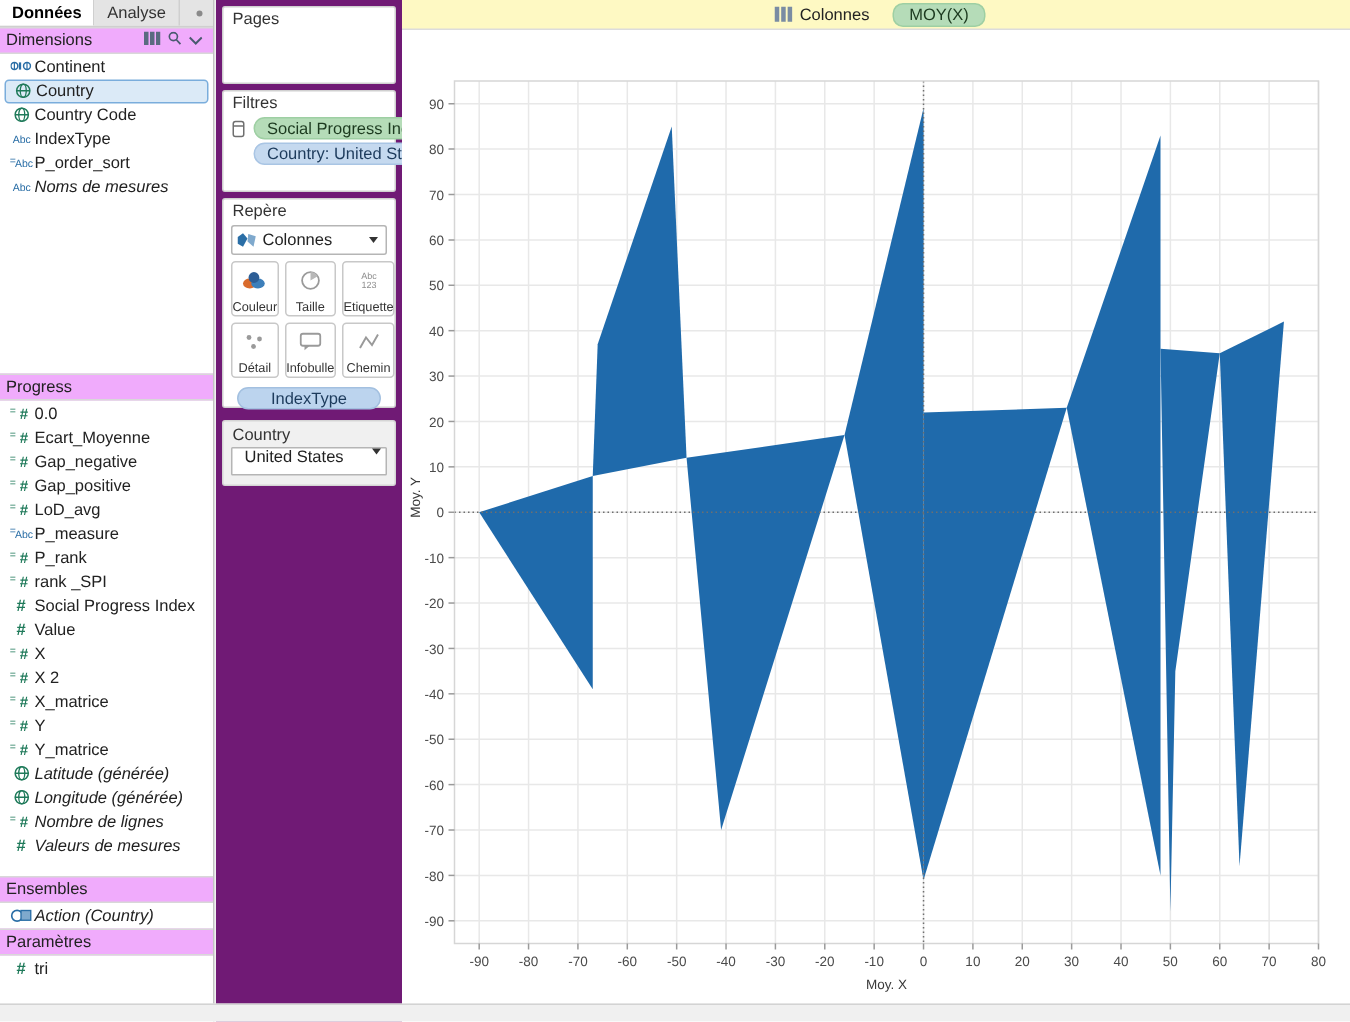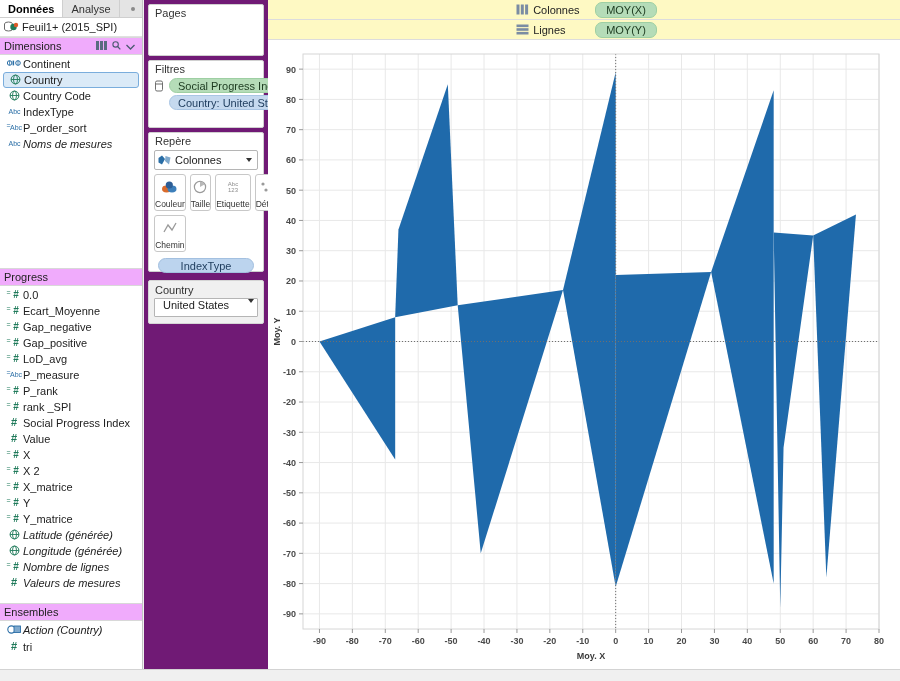--- a/index.html
+++ b/index.html
@@ -176,21 +176,21 @@
     background: #ffffff;
     border-radius: 2px;
     padding: 0 2px 0 3px;
     font-size: 11px;
     margin-bottom: 4px;
   }
   .mark-select .ms-icon { width: 13px; height: 11px; margin-right: 4px; flex: none; }
   .mark-select .ms-text { flex: 1; color: #222; }
   .caret { width: 0; height: 0; border-left: 3.5px solid transparent; border-right: 3.5px solid transparent; border-top: 4px solid #333; margin-right: 3px; }
 
-  .mark-grid { display: grid; grid-template-columns: 1fr 1fr 1fr 1fr 1fr; gap: 4px; }
+  .mark-grid { display: grid; grid-template-columns: 1fr 1fr 1fr; gap: 4px; }
   .mark-btn {
     background: #ffffff;
     border: 1px solid #c8c8c8;
     border-radius: 3px;
     height: 37px;
     display: flex;
     flex-direction: column;
     align-items: center;
     justify-content: flex-end;
     padding-bottom: 2px;
@@ -256,21 +256,20 @@
     font-size: 11px;
     color: #1c3a1f;
   }
 
   .canvas {
     position: absolute;
     left: 0; top: 41px;
     width: 632px;
     height: 640px;
     background: #ffffff;
-    font-weight: bold;
   }
   .canvas svg { display: block; }
 
   .bottom-strip {
     position: absolute;
     left: 0; bottom: 0;
     width: 900px;
     height: 11px;
     background: #f0f0f0;
     border-top: 1px solid #d3d3d3;
@@ -288,31 +287,20 @@
         <span>Données</span>
       </div>
       <div class="pane-tab inactive">
         <span>Analyse</span>
       </div>
       <div class="pane-tab-spacer">
         <span class="pane-dot"></span>
       </div>
     </div>
 
-    <div class="ds-row">
-      <span class="ds-icon">
-        <svg width="15" height="12" viewBox="0 0 15 12">
-          <ellipse cx="4.5" cy="3" rx="4" ry="2" fill="#ffffff" stroke="#6a6a6a" stroke-width="1"></ellipse>
-          <path d="M0.5 3 L0.5 8 A4 2 0 0 0 8.5 8 L8.5 3" fill="#ffffff" stroke="#6a6a6a" stroke-width="1"></path>
-          <circle cx="9.5" cy="6" r="3.2" fill="#1f7a5a"></circle>
-          <circle cx="12" cy="4" r="2.2" fill="#d95c2a"></circle>
-        </svg>
-      </span>
-      <span class="ds-name">Feuil1+ (2015_SPI)</span>
-    </div>
 
     <div class="section-head">
       <span class="label">Dimensions</span>
       <span class="tools">
         <span>
           <svg width="11" height="9" viewBox="0 0 11 9">
               <rect x="0" y="0" width="3" height="9" fill="#5a6b80"></rect>
               <rect x="4" y="0" width="3" height="9" fill="#5a6b80"></rect>
               <rect x="8" y="0" width="3" height="9" fill="#5a6b80"></rect>
             </svg>
@@ -527,20 +515,23 @@
     <div class="field-list" id="sets-list">
         <div class="field-row">
           <span class="fi"><svg width="15" height="11" viewBox="0 0 15 11">
               <circle cx="4.4" cy="5.5" r="3.6" fill="none" stroke="#2a6ea6" stroke-width="1.1"></circle>
               <rect x="7" y="2" width="6.5" height="6.5" fill="#7fa9cd" stroke="#2a6ea6" stroke-width="0.9"></rect>
             </svg></span>
           <span class="f-label italic">Action (Country)</span>
         </div>
       </div>
 
+    <div class="section-head">
+      <span class="label">Paramètres</span>
+    </div>
     <div class="field-list" id="params-list">
         <div class="field-row">
           <span class="fi"><svg width="12" height="11" viewBox="0 0 12 11">
               <text x="6" y="9" font-family="Liberation Sans, sans-serif" font-size="11" font-weight="bold" fill="#1f7a5a" text-anchor="middle">#</text>
             </svg></span>
           <span class="f-label">tri</span>
         </div>
       </div>
   </div>
 
@@ -662,31 +653,20 @@
         <svg width="13" height="11" viewBox="0 0 13 11">
           <rect x="0.5" y="0.5" width="3" height="10" fill="#7a8ca3"></rect>
           <rect x="4.8" y="0.5" width="3" height="10" fill="#7a8ca3"></rect>
           <rect x="9.1" y="0.5" width="3" height="10" fill="#7a8ca3"></rect>
         </svg>
       </span>
       <span class="shelf-label">Colonnes</span>
       <span class="shelf-pill">MOY(X)</span>
     </div>
 
-    <div class="shelf">
-      <span class="shelf-icon">
-        <svg width="13" height="11" viewBox="0 0 13 11">
-          <rect x="0.5" y="0.5" width="12" height="2.6" fill="#7a8ca3"></rect>
-          <rect x="0.5" y="4.2" width="12" height="2.6" fill="#7a8ca3"></rect>
-          <rect x="0.5" y="7.9" width="12" height="2.6" fill="#7a8ca3"></rect>
-        </svg>
-      </span>
-      <span class="shelf-label">Lignes</span>
-      <span class="shelf-pill">MOY(Y)</span>
-    </div>
 
     <div class="canvas">
       <svg id="chart-svg" width="632" height="640" viewBox="0 0 632 640">
           <rect x="35" y="13" width="576" height="575" fill="#ffffff"></rect>
           <g>
             <line x1="51.457142857142856" y1="13" x2="51.457142857142856" y2="588" stroke="#e8e8e8" stroke-width="1"></line>
             <line x1="84.37142857142857" y1="13" x2="84.37142857142857" y2="588" stroke="#e8e8e8" stroke-width="1"></line>
             <line x1="117.28571428571428" y1="13" x2="117.28571428571428" y2="588" stroke="#e8e8e8" stroke-width="1"></line>
             <line x1="150.2" y1="13" x2="150.2" y2="588" stroke="#e8e8e8" stroke-width="1"></line>
             <line x1="183.1142857142857" y1="13" x2="183.1142857142857" y2="588" stroke="#e8e8e8" stroke-width="1"></line>

